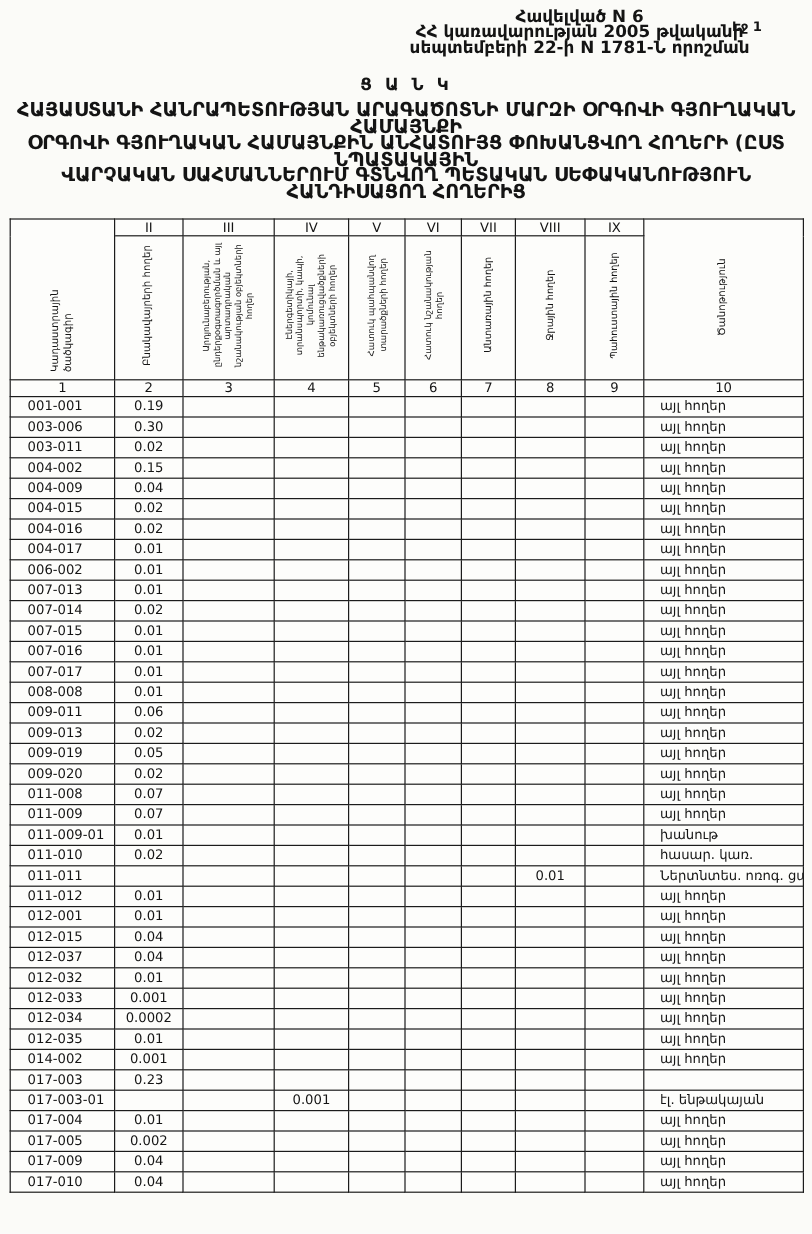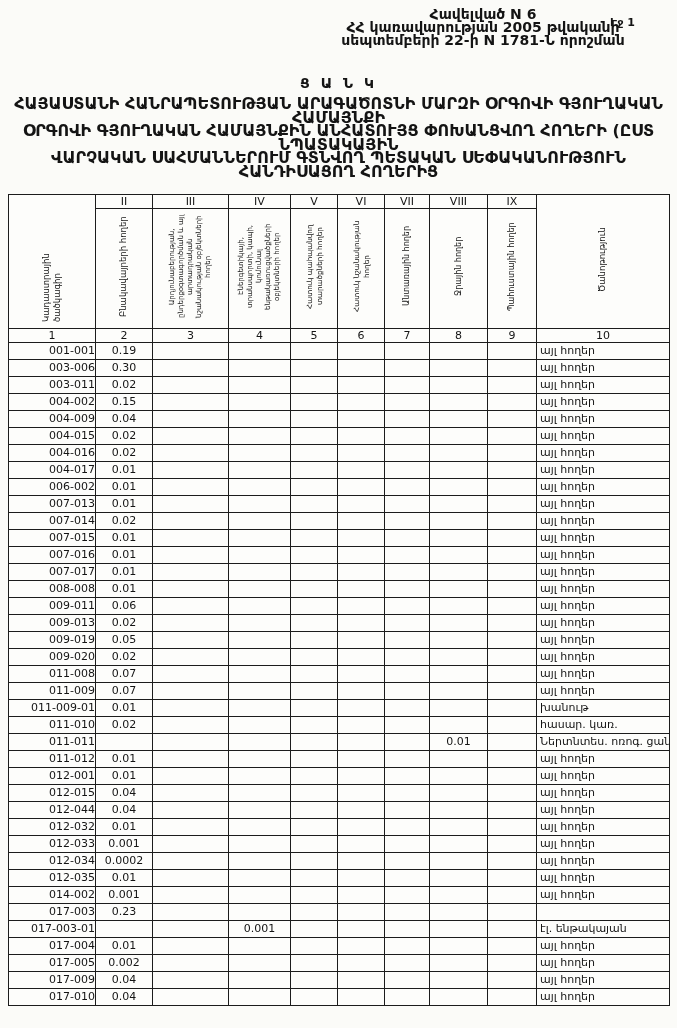--- a/index.html
+++ b/index.html
@@ -11,21 +11,21 @@
   }
   .page-number {
     position:absolute; top:16px; right:42px;
     font-size:11px; font-weight:bold;
   }
   .appendix {
     position:relative; margin-top:8px; margin-left:318px; width:330px;
     text-align:center; font-size:14px; font-weight:bold; line-height:13px;
   }
   .doc-title {
-    margin-top:28px; text-align:center;
+    margin-top:16px; text-align:center;
     font-size:14px; font-weight:bold; letter-spacing:3px;
   }
   .doc-subtitle {
     margin-top:6px; text-align:center;
     font-size:16px; font-weight:bold; line-height:13.5px;
     padding:0 8px;
   }
   table.land-table {
     border-collapse:collapse; table-layout:fixed;
     width:661px; margin:16px 0 0 8px;
@@ -55,23 +55,23 @@
   .vert.v2, .vert.v3 { font-size:7px; line-height:9px; }
   .vert.v4, .vert.v5 { font-size:7.2px; }
   .vert.v6, .vert.v7, .vert.v8 { font-size:8px; }
   .vert.v9 { font-size:8.5px; text-align:center; }
   .land-table th.num {
     height:14px; font-size:11px; font-weight:normal; text-align:center; line-height:13px;
   }
   .land-table tbody td {
     height:17px; font-size:11px; line-height:16px; white-space:nowrap;
   }
-  .land-table td.code { text-align:right; padding-left:3px;margin-top:14px; }
+  .land-table td.code { text-align:left; padding-left:14px;margin-top:14px; }
   .land-table td.val  { text-align:center; }
-  .land-table td.note { text-align:left; padding-left:3px; }
+  .land-table td.note { text-align:left; padding-left:13px; }
 </style>
 </head>
 <body>
 
 <div class="page-number">Էջ 1</div>
 
 <div class="appendix">
   <div>Հավելված N 6</div>
   <div>ՀՀ կառավարության 2005 թվականի</div>
   <div>սեպտեմբերի 22-ի N 1781-Ն որոշման</div>
@@ -453,21 +453,21 @@
         <td class="val"></td>
         <td class="val"></td>
         <td class="val"></td>
         <td class="val"></td>
         <td class="val"></td>
         <td class="val"></td>
         <td class="val"></td>
         <td class="note">այլ հողեր</td>
       </tr>
       <tr>
-        <td class="code">012-044</td>
+        <td class="code">012-037</td>
         <td class="val">0.04</td>
         <td class="val"></td>
         <td class="val"></td>
         <td class="val"></td>
         <td class="val"></td>
         <td class="val"></td>
         <td class="val"></td>
         <td class="val"></td>
         <td class="note">այլ հողեր</td>
       </tr>

